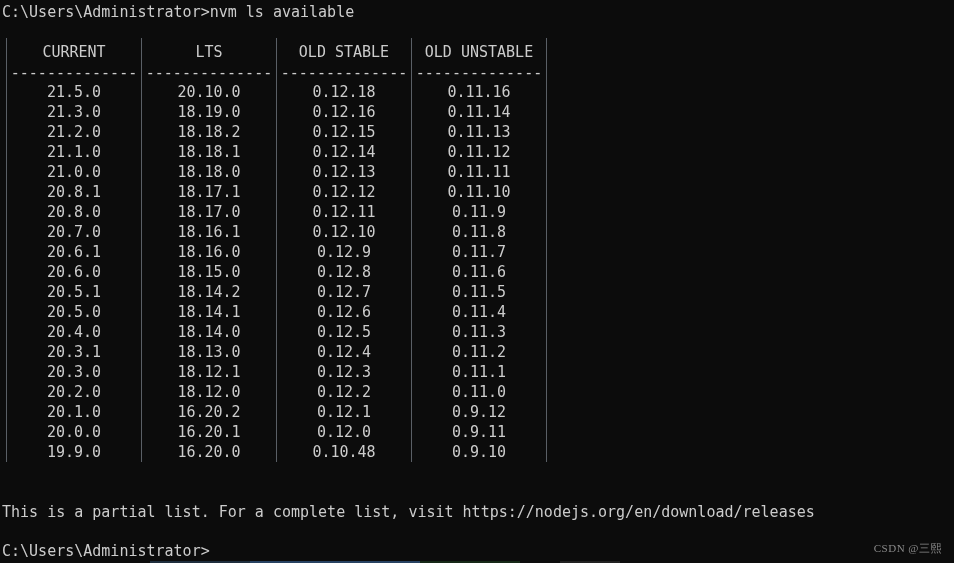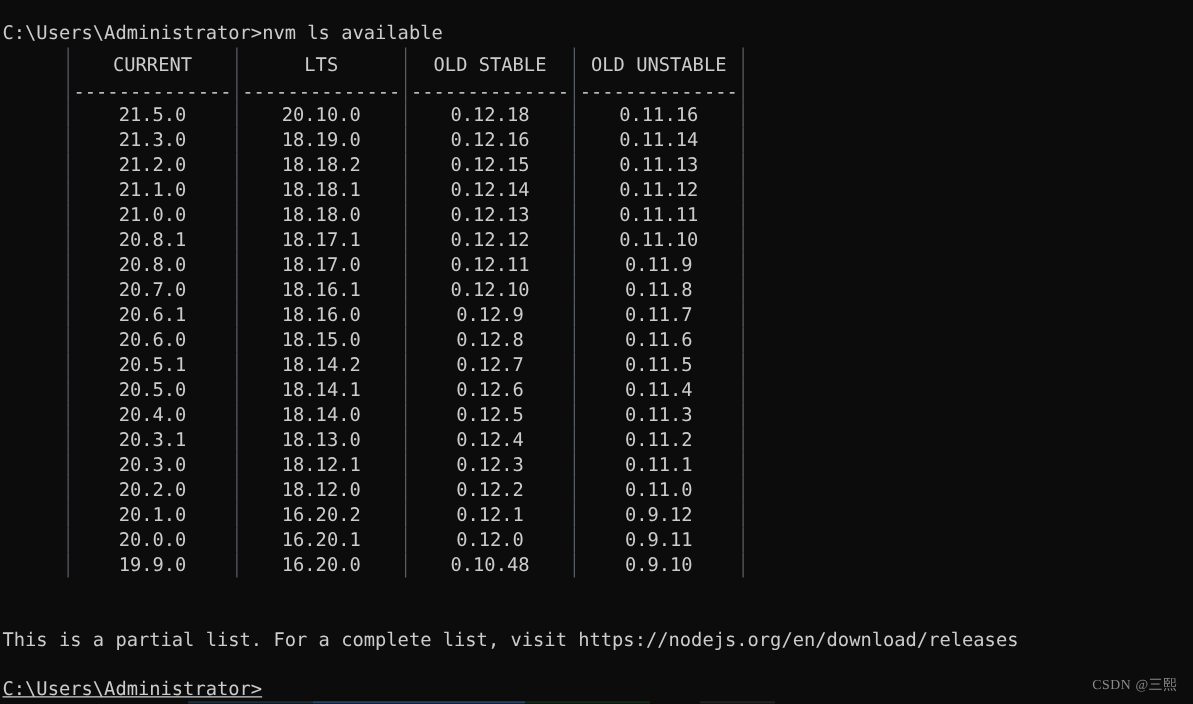--- a/index.html
+++ b/index.html
@@ -18,28 +18,27 @@
     line-height: 20px;
     color: #cccccc;
     -webkit-font-smoothing: none;
   }
   .line {
     white-space: pre;
     padding-left: 2px;
   }
   #prompt-line-top {
     position: absolute;
-    top: 16px;
+    top: 2px;
     left: 0;
   }
   #table-block {
     position: absolute;
     top: 38px;
     left: 0;
-    margin-left: 48px;
   }
   table.nvm-table {
     border-collapse: collapse;
     table-layout: fixed;
     margin-left: 6px;
   }
   table.nvm-table td, table.nvm-table th {
     padding: 0;
     margin: 0;
     height: 20px;
@@ -66,21 +65,20 @@
   tr.data-row td { height: 20px; line-height: 20px; }
   #footer-note {
     position: absolute;
     top: 502px;
     left: 0;
   }
   #prompt-line-bottom {
     position: absolute;
     top: 541px;
     left: 0;
-    text-decoration: underline;
   }
   #watermark {
     position: absolute;
     top: 538px;
     right: 12px;
     font-family: Liberation Serif, serif;
     font-size: 11px;
     color: #8a8a8a;
     letter-spacing: 0.5px;
   }

